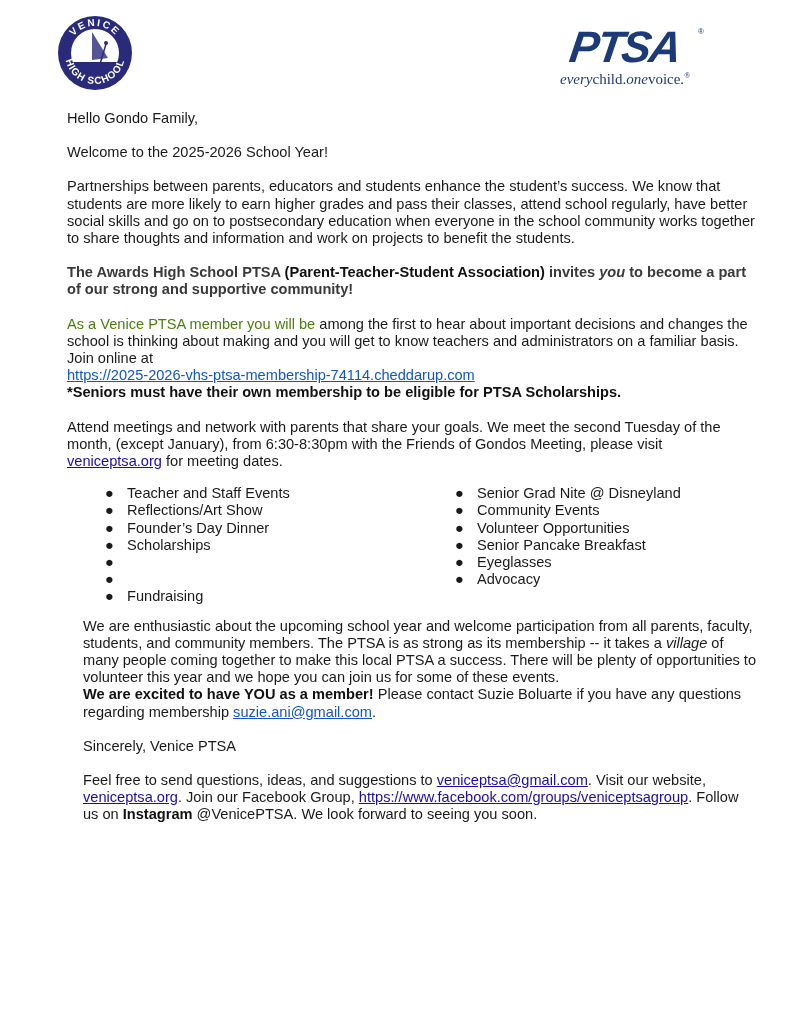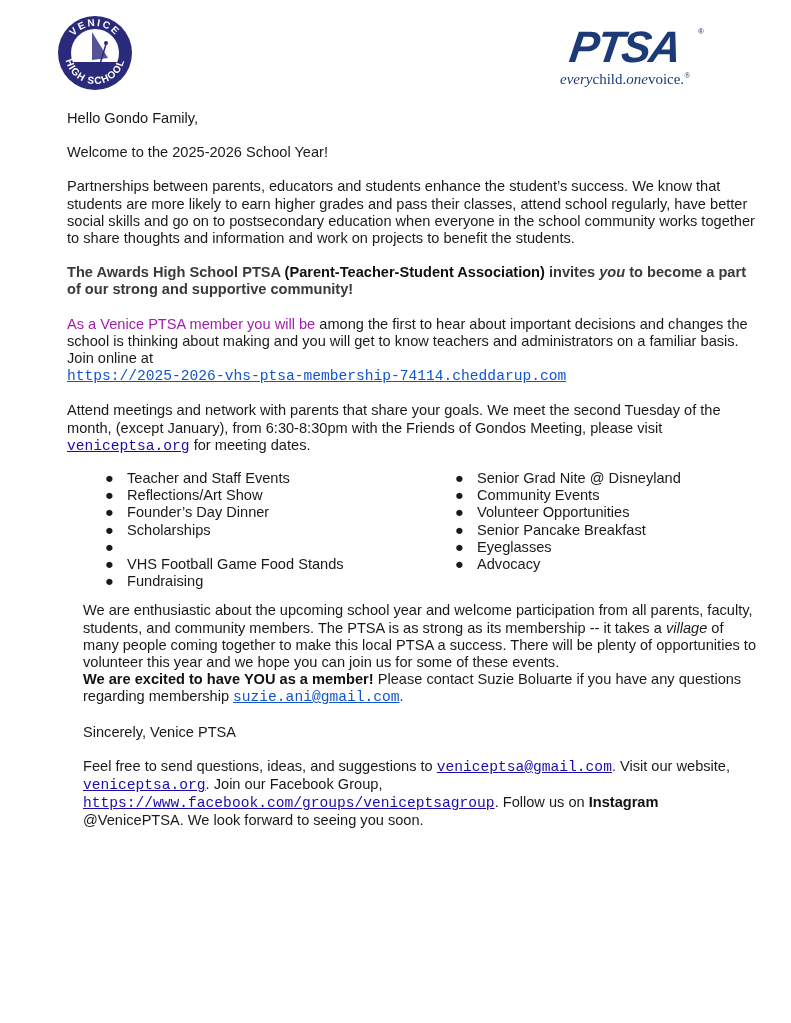--- a/index.html
+++ b/index.html
@@ -15,24 +15,24 @@
     color: #1c3a78; line-height: 44px; transform: skewX(-8deg);
   }
   .ptsa-reg { position: absolute; left: 138px; top: 2px; font-size: 8px; color: #1c3a78; }
   .ptsa-tag {
     position: absolute; left: 0; top: 46px; font-family: "Liberation Serif", serif;
     font-size: 15px; color: #1c3a78; white-space: nowrap;
   }
   .ptsa-tag i { }
   .content { position: absolute; left: 67px; top: 110px; width: 690px; line-height: 17.2px; }
   p { margin: 0 0 17px 0; }
-  .gray { color: #a21caf; }
+  .gray { color: #4d7c0f; }
   .boldgray { font-weight: bold; color: #3a3a3a; }
   .bold { font-weight: bold; color: #111; }
-  a { color: #1a0dab; text-decoration: underline; font-family: Liberation Mono, monospace; }
+  a { color: #1a0dab; text-decoration: underline; }
   a.blue2 { color: #1155cc; }
   .list-wrap { display: flex; margin: -2px 0 14px 0; }
   ul { list-style: none; margin: 0; padding: 0; }
   ul.col1 { width: 350px; padding-left: 38px; }
   ul.col2 { width: 300px; }
   li { position: relative; padding-left: 22px; height: 17.2px; }
   li .bullet { position: absolute; left: 0; top: 0; }
   .lower { margin-left: 16px; }
 </style>
 </head>
@@ -72,35 +72,36 @@
   <p>Welcome to the 2025-2026 School Year!</p>
   <p>Partnerships between parents, educators and students enhance the student’s success. We know that students are more likely to earn higher grades and pass their classes, attend school regularly, have better social skills and go on to postsecondary education when everyone in the school community works together to share thoughts and information and work on projects to benefit the students.</p>
 
   <p>
     <span class="boldgray">The Awards High School PTSA </span><span class="bold">(Parent-Teacher-Student Association)</span><span class="boldgray"> invites </span><span class="boldgray" style="font-style:italic">you</span><span class="boldgray"> to become a part of our strong and supportive community!</span>
   </p>
 
   <p>
     <span class="gray">As a Venice PTSA member you will be </span><span>among the first to hear about important decisions and changes the school is thinking about making and you will get to know teachers and administrators on a familiar basis. Join online at</span><br>
     <a class="blue2" href="#">https://2025-2026-vhs-ptsa-membership-74114.cheddarup.com</a><br>
+    <span class="bold">*Seniors must have their own membership to be eligible for PTSA Scholarships.</span>
   </p>
 
   <p>
     <span>Attend meetings and network with parents that share your goals.  We meet the second Tuesday of the month, (except January), from 6:30-8:30pm with the Friends of Gondos Meeting, please visit </span><a href="#">veniceptsa.org</a><span> for meeting dates.</span>
   </p>
 
 
   <div class="list-wrap">
     <ul class="col1" id="list-left">
         <li><span class="bullet">●</span><span>Teacher and Staff Events</span></li>
         <li><span class="bullet">●</span><span>Reflections/Art Show</span></li>
         <li><span class="bullet">●</span><span>Founder’s Day Dinner</span></li>
         <li><span class="bullet">●</span><span>Scholarships</span></li>
         <li><span class="bullet">●</span></li>
-        <li><span class="bullet">●</span><span>VHS Football Game Food Stands</span></li>
+        <li><span class="bullet">●</span></li>
         <li><span class="bullet">●</span><span>Fundraising</span></li>
       </ul>
     <ul class="col2" id="list-right">
         <li><span class="bullet">●</span><span>Senior Grad Nite @ Disneyland</span></li>
         <li><span class="bullet">●</span><span>Community Events</span></li>
         <li><span class="bullet">●</span><span>Volunteer Opportunities</span></li>
         <li><span class="bullet">●</span><span>Senior Pancake Breakfast</span></li>
         <li><span class="bullet">●</span><span>Eyeglasses</span></li>
         <li><span class="bullet">●</span><span>Advocacy</span></li>
       </ul>

